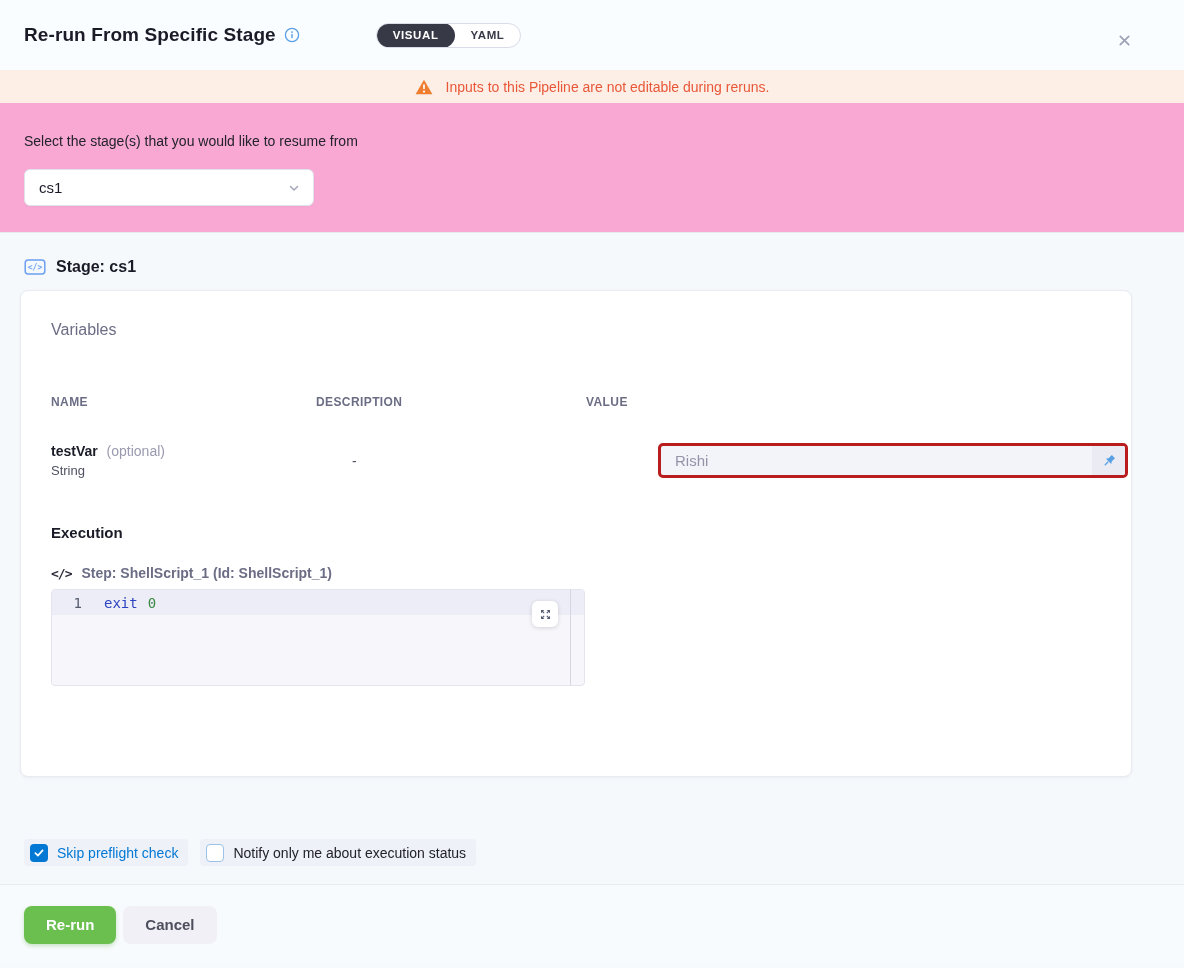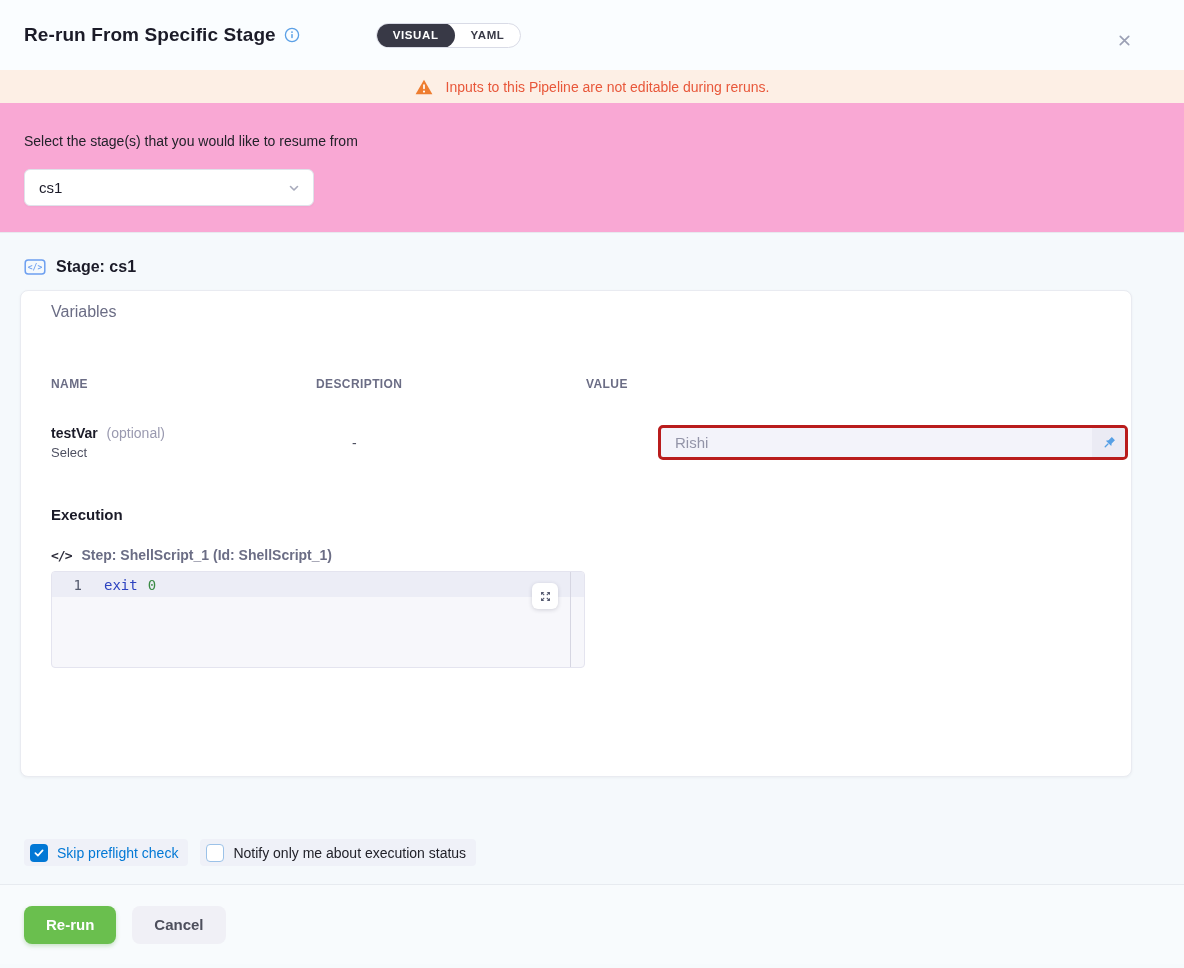--- a/index.html
+++ b/index.html
@@ -27,21 +27,21 @@
   .dropdown { width:290px; height:37px; background:#fff; border:1px solid #dfe2ea; border-radius:6px; display:flex; align-items:center; padding:0 12px 0 14px; box-shadow:0 1px 2px rgba(40,41,61,.04); cursor:pointer; }
   .dropdown-value { font-size:15px; color:#1b1b28; flex:1; }
   .chevron-icon { width:14px; height:14px; display:flex; }
 
   
   .main { background:#f5f9fc; }
   .stage-header { padding:24px 24px 13px; display:flex; align-items:center; gap:10px; }
   .stage-icon { width:22px; height:20px; display:flex; }
   .stage-heading { font-size:16px; font-weight:bold; color:#1b1b28; }
 
-  .card { margin:0 52px 0 20px; height:487px; background:#fff; border:1px solid #e9ebf1; border-radius:8px; box-shadow:0 1px 3px rgba(40,41,61,.05); padding:12px 30px 28px; }
+  .card { margin:0 52px 0 20px; height:487px; background:#fff; border:1px solid #e9ebf1; border-radius:8px; box-shadow:0 1px 3px rgba(40,41,61,.05); padding:30px 30px 28px; }
   .vars-title { font-size:16px; font-weight:500; color:#6b6d85; }
 
   .var-table { margin-top:56px; }
   .var-head, .var-row { display:grid; grid-template-columns:265px 270px 1fr; align-items:center; }
   .col-header { font-size:12px; font-weight:bold; letter-spacing:.4px; color:#6b6d85; }
   .var-row { margin-top:34px;gap:36px; }
   .cell-name-line1 { font-size:14px; }
   .name-strong { font-weight:bold; color:#1b1b28; }
   .name-optional { color:#9a9ab0; margin-left:5px; font-weight:400; }
   .cell-name-line2 { font-size:13px; color:#4f5162; margin-top:4px; }
@@ -70,21 +70,21 @@
   
   .options-row { margin:62px 24px 0; display:flex; align-items:center; gap:12px; }
   .option { display:flex; align-items:center; gap:9px; background:#eff1f8; border-radius:4px; padding:4px 10px 4px 6px; height:27px; cursor:pointer; }
   .checkbox { width:18px; height:18px; border-radius:4px; display:flex; align-items:center; justify-content:center; }
   .checkbox.checked { background:#0278d5; }
   .checkbox.unchecked { background:#fff; border:1.5px solid #9cc2e8; }
   .option-label-blue { font-size:14px; color:#0278d5; }
   .option-label-dark { font-size:14px; color:#22222a; }
 
   
-  .footer { margin-top:18px; border-top:1px solid #e7ebf0; background:#f8fbfd; padding:22px 24px; display:flex; align-items:center; gap:16px; height:80px; }
+  .footer { margin-top:18px; border-top:1px solid #e7ebf0; background:#f8fbfd; padding:22px 24px; display:flex; align-items:center; gap:7px; height:80px; }
   .btn { height:38px; border:none; border-radius:8px; font-family:"Liberation Sans", sans-serif; font-size:15px; font-weight:bold; padding:0 22px; cursor:pointer; }
   .btn-rerun { background:#6abf4e; color:#fff; box-shadow:0 2px 4px rgba(90,170,70,.3); }
   .btn-cancel { background:#f0f0f6; color:#4d4f5c; }
 </style>
 </head>
 <body>
 
 <div class="header">
   <span class="title">Re-run From Specific Stage</span>
   <span class="info-icon">
@@ -149,21 +149,21 @@
         <span class="col-header">DESCRIPTION</span>
         <span class="col-header">VALUE</span>
       </div>
 
       <div class="var-row">
         <div>
           <div class="cell-name-line1">
             <span class="name-strong">testVar</span>
             <span class="name-optional">(optional)</span>
           </div>
-          <div class="cell-name-line2">Select</div>
+          <div class="cell-name-line2">String</div>
         </div>
         <div class="cell-desc">-</div>
         <div class="value-wrap">
           <input class="value-input" type="text" disabled="" placeholder="Rishi" style="">
           <div class="pin-btn">
             <svg viewBox="0 0 16 16">
                 <g transform="rotate(45 8 8)">
                   <path d="M5.8 1.8 h4.4 v4.6 l1.6 2.2 h-7.6 l1.6 -2.2 Z" fill="#57a0e5"></path>
                   <rect x="7.35" y="8.8" width="1.3" height="5.2" rx="0.65" fill="#57a0e5"></rect>
                 </g>

